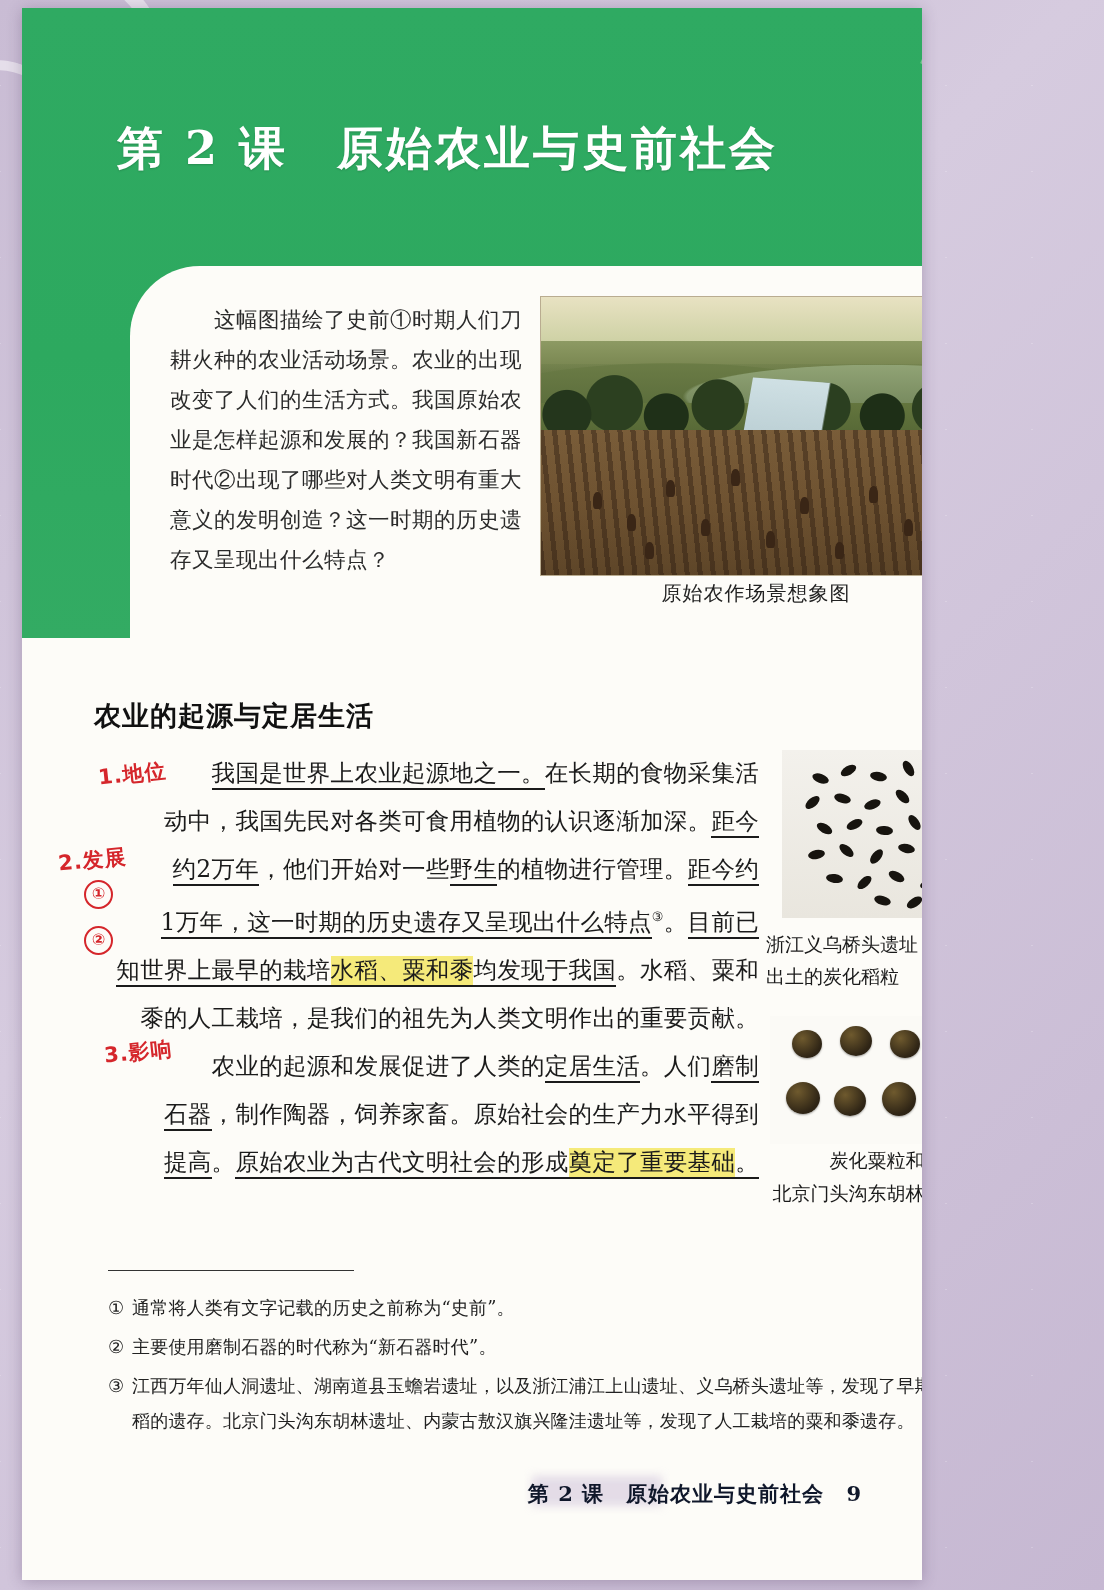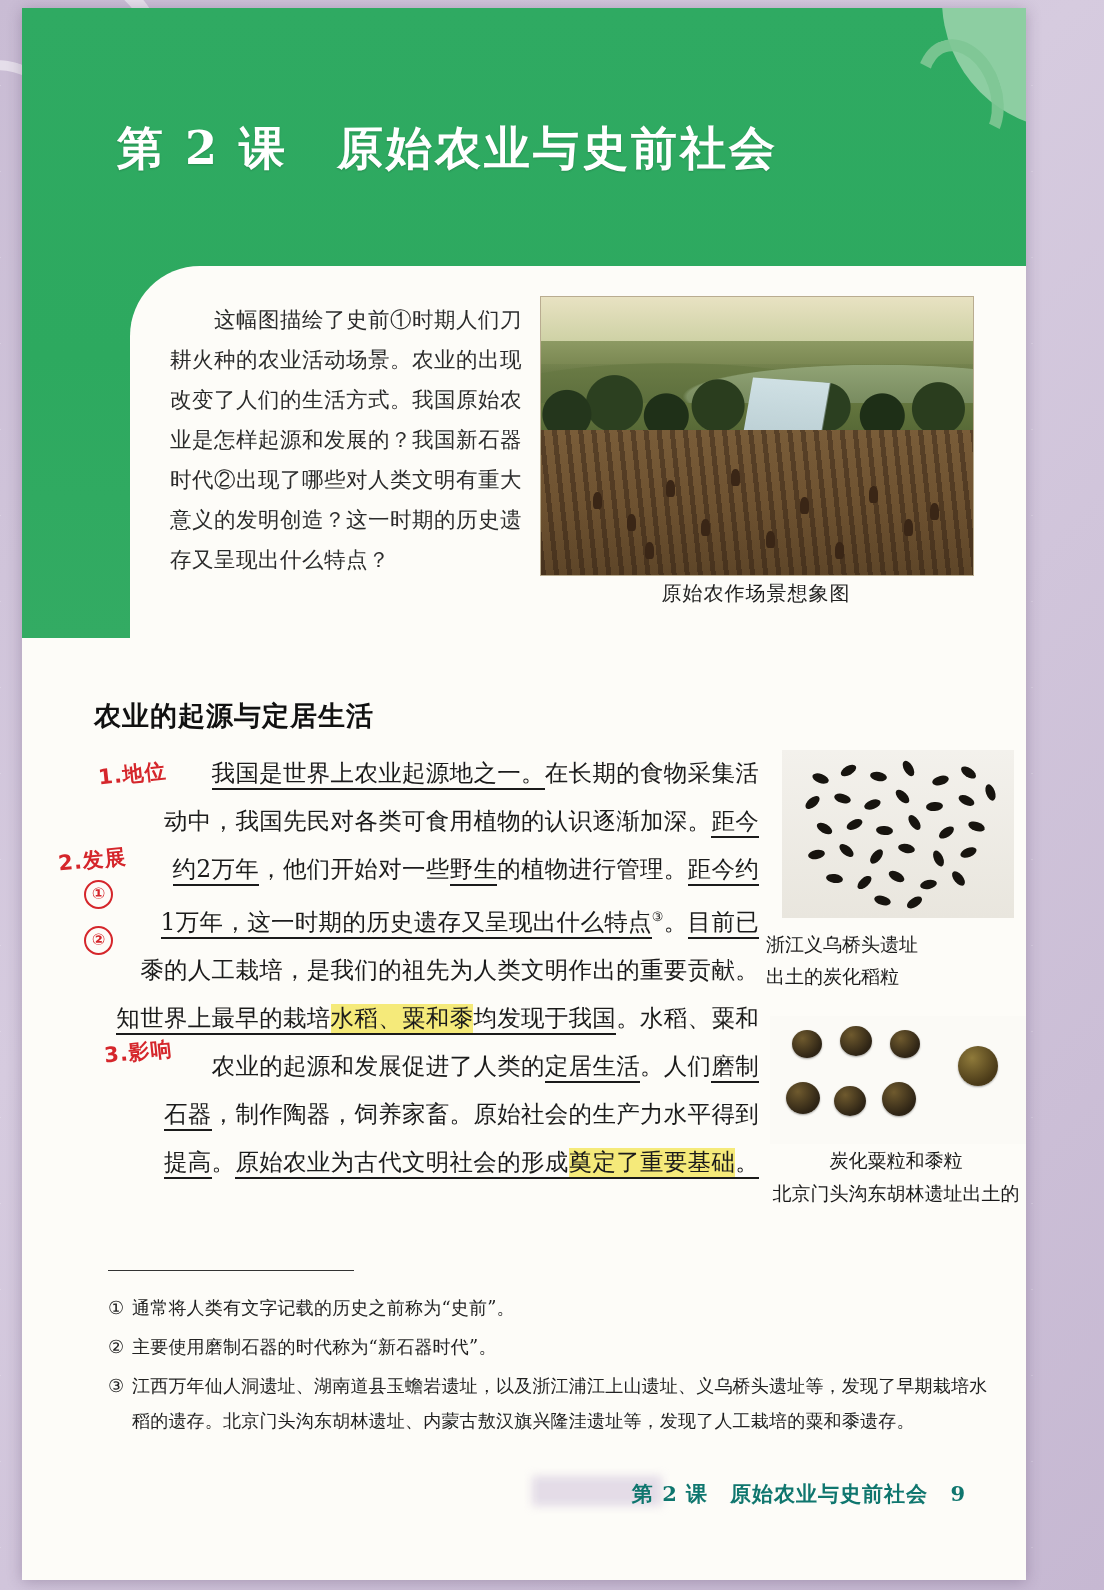--- a/index.html
+++ b/index.html
@@ -47,21 +47,21 @@
     top: 60px; left: -90px;
     width: 150px; height: 150px;
     border-width: 10px;
   }
 
   
   .page {
     position: absolute;
     left: 22px;
     top: 8px;
-    width: 1004px;
+    width: 900px;
     height: 1572px;
     background: #fdfcf8;
     box-shadow: 0 2px 14px rgba(60,40,80,.28);
     overflow: hidden;
   }
 
   
   .header-band {
     position: absolute;
     left: 0; top: 0;
@@ -321,21 +321,21 @@
   .footnotes .fn { margin-bottom: 4px; display: flex; }
   .footnotes .fn .num { width: 24px; flex: none; }
   .footnotes .fn .txt { flex: 1; }
 
   
   .page-footer {
     position: absolute;
     right: 60px;
     top: 1472px;
     font-size: 21px;
-    color: #0f766e;
+    color: #0f172a;
     font-family: "DejaVu Serif", serif;
     letter-spacing: 1px;
     font-weight: bold;
   }
   .page-footer .pg { margin-left: 14px; }
   .footer-smudge {
     position: absolute;
     left: 510px;
     top: 1468px;
     width: 130px; height: 30px;
@@ -384,22 +384,22 @@
   </div>
   <div class="fig-caption">原始农作场景想象图</div>
 
   <div class="section-title">农业的起源与定居生活</div>
 
   <div class="body-col">
     <p><span class="u">我国是世界上农业起源地之一。</span>在长期的食物采集活</p>
     <p class="cont">动中，我国先民对各类可食用植物的认识逐渐加深。<span class="u">距今</span></p>
     <p class="cont"><span class="u">约2万年</span>，他们开始对一些<span class="u">野生</span>的植物进行管理。<span class="u">距今约</span></p>
     <p class="cont"><span class="u">1万年，这一时期的历史遗存又呈现出什么特点</span><sup>③</sup>。<span class="u">目前已</span></p>
+    <p class="cont"><span class="u">知世界上最早的栽培</span><span class="hl u">水稻、粟和黍</span><span class="u">均发现于我国</span>。水稻、粟和</p>
     <p class="cont">黍的人工栽培，是我们的祖先为人类文明作出的重要贡献。</p>
-    <p class="cont"><span class="u">知世界上最早的栽培</span><span class="hl u">水稻、粟和黍</span><span class="u">均发现于我国</span>。水稻、粟和</p>
     <p>农业的起源和发展促进了人类的<span class="u">定居生活</span>。人们<span class="u">磨制</span></p>
     <p class="cont"><span class="u">石器</span>，制作陶器，饲养家畜。原始社会的生产力水平得到</p>
     <p class="cont"><span class="u">提高</span>。<span class="u">原始农业为古代文明社会的形成</span><span class="hl u">奠定了重要基础</span><span class="u">。</span></p>
   </div>
 
   <div class="annot" style="left:76px; top:752px;">1.地位</div>
   <div class="annot" style="left:36px; top:838px;">2.发展</div>
   <div class="annot" style="left:82px; top:1030px;">3.影响</div>
   <div class="circnum" style="left:62px; top:872px;">①</div>
   <div class="circnum" style="left:62px; top:918px;">②</div>

